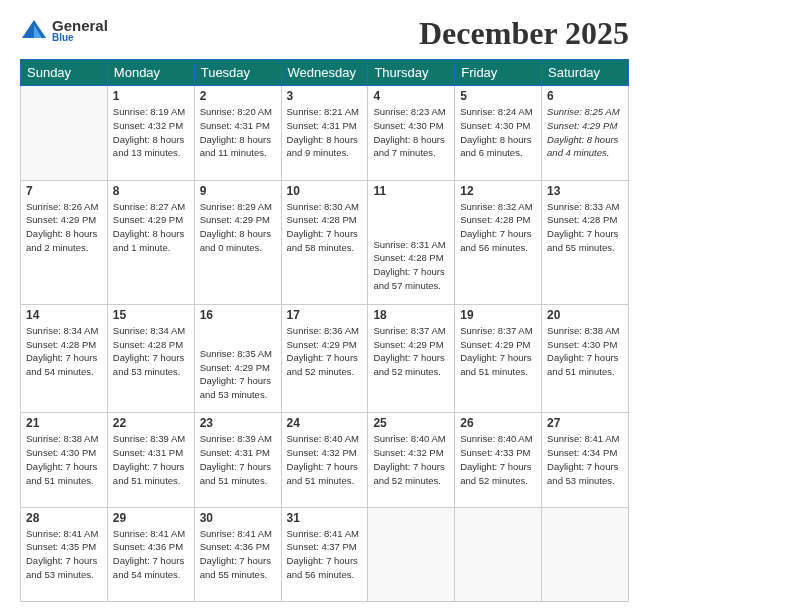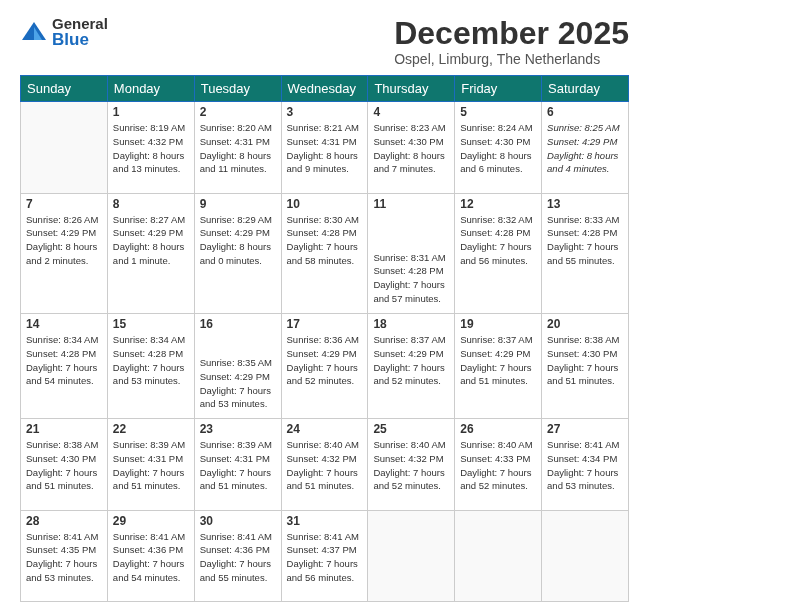--- a/index.html
+++ b/index.html
@@ -32,30 +32,31 @@
       display: flex;
       flex-direction: column;
       line-height: 1;
     }
     .logo-general {
       font-size: 15px;
       font-weight: bold;
       color: #333;
     }
     .logo-blue {
-      font-size: 17px;
+      font-size: 10px;
       font-weight: bold;
       color: #1a6bbf;
     }
     .logo-icon {
       width: 28px;
       height: 28px;
     }
     .title-block {
-      text-align: left;
+      text-align: right;
+      font-family: Liberation Serif, serif;
     }
     .title-month {
       font-size: 32px;
       font-weight: bold;
       color: #333;
       line-height: 1.1;
     }
     .title-location {
       font-size: 14px;
       color: #555;
@@ -108,21 +109,20 @@
         <polygon points="14,4 26,22 2,22" fill="#1a6bbf"></polygon>
         <polygon points="14,9 22,22 14,22" fill="#4da3e8"></polygon>
       </svg>
       <div class="logo-text">
         <span class="logo-general">General</span>
         <span class="logo-blue">Blue</span>
       </div>
     </div>
     <div class="title-block">
       <div class="title-month">December 2025</div>
-      <div class="title-location">Ospel, Limburg, The Netherlands</div>
     </div>
   </div>
 
   <table class="calendar">
     <thead>
       <tr>
       <th>Sunday</th>
           <th>Monday</th>
           <th>Tuesday</th>
           <th>Wednesday</th>

